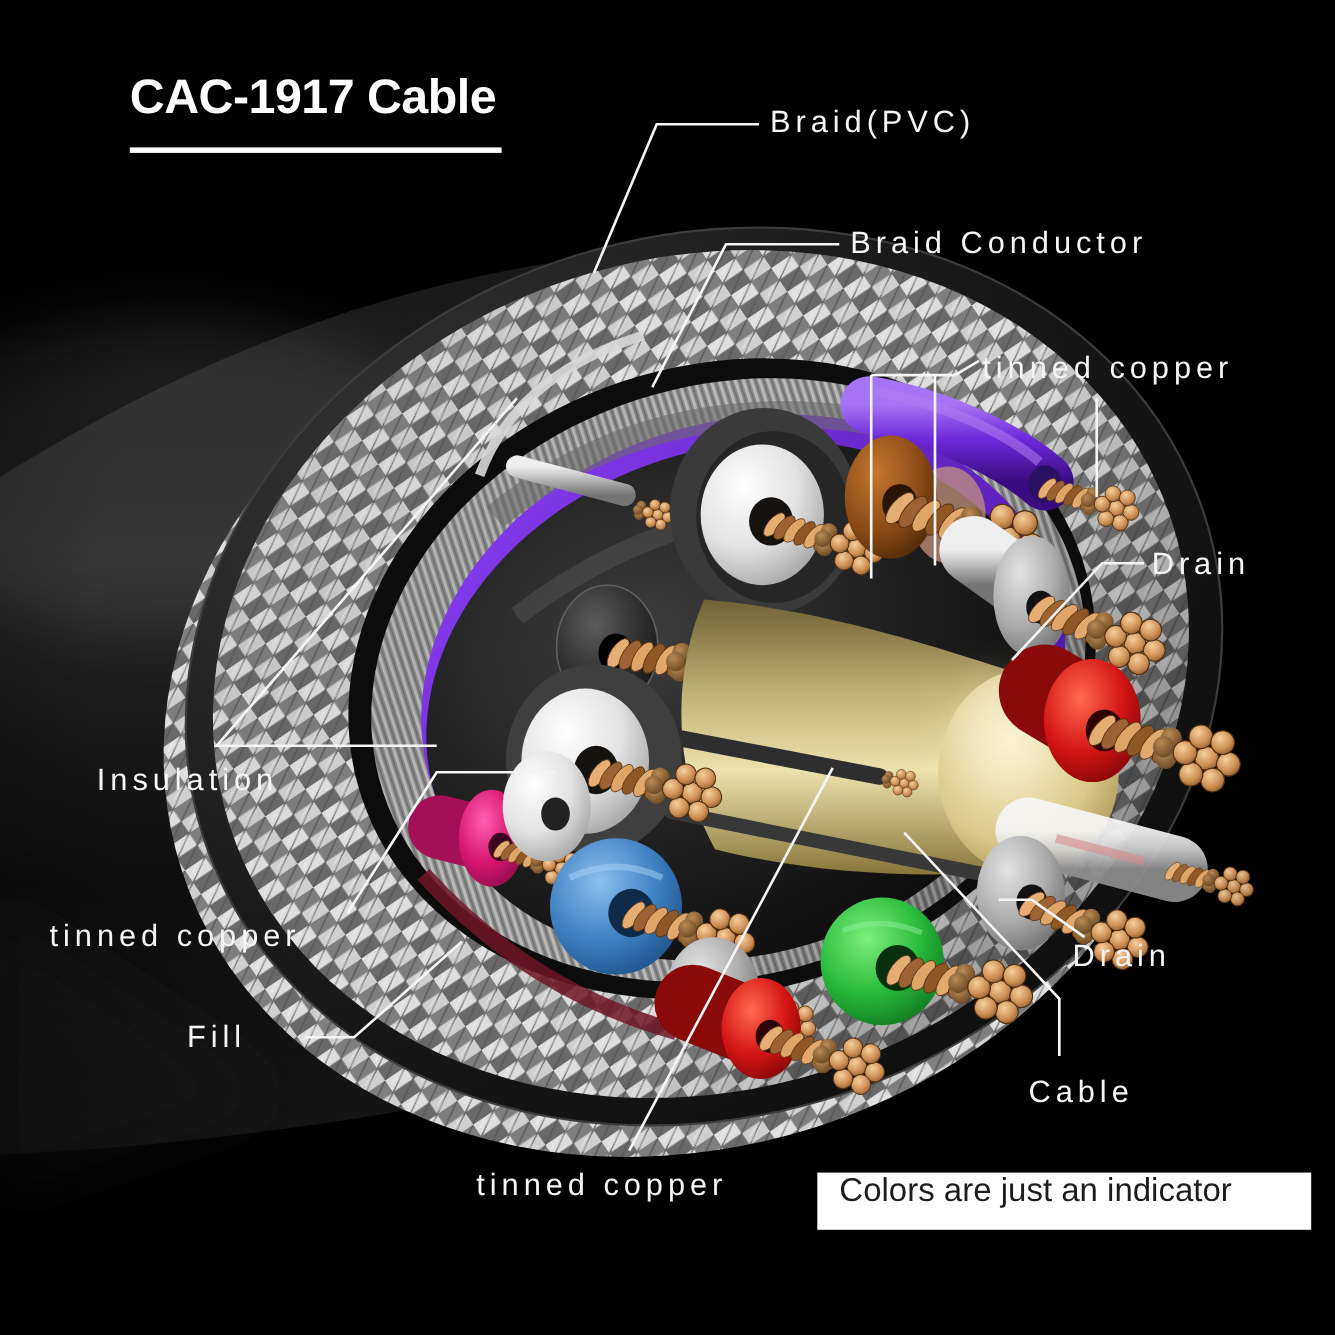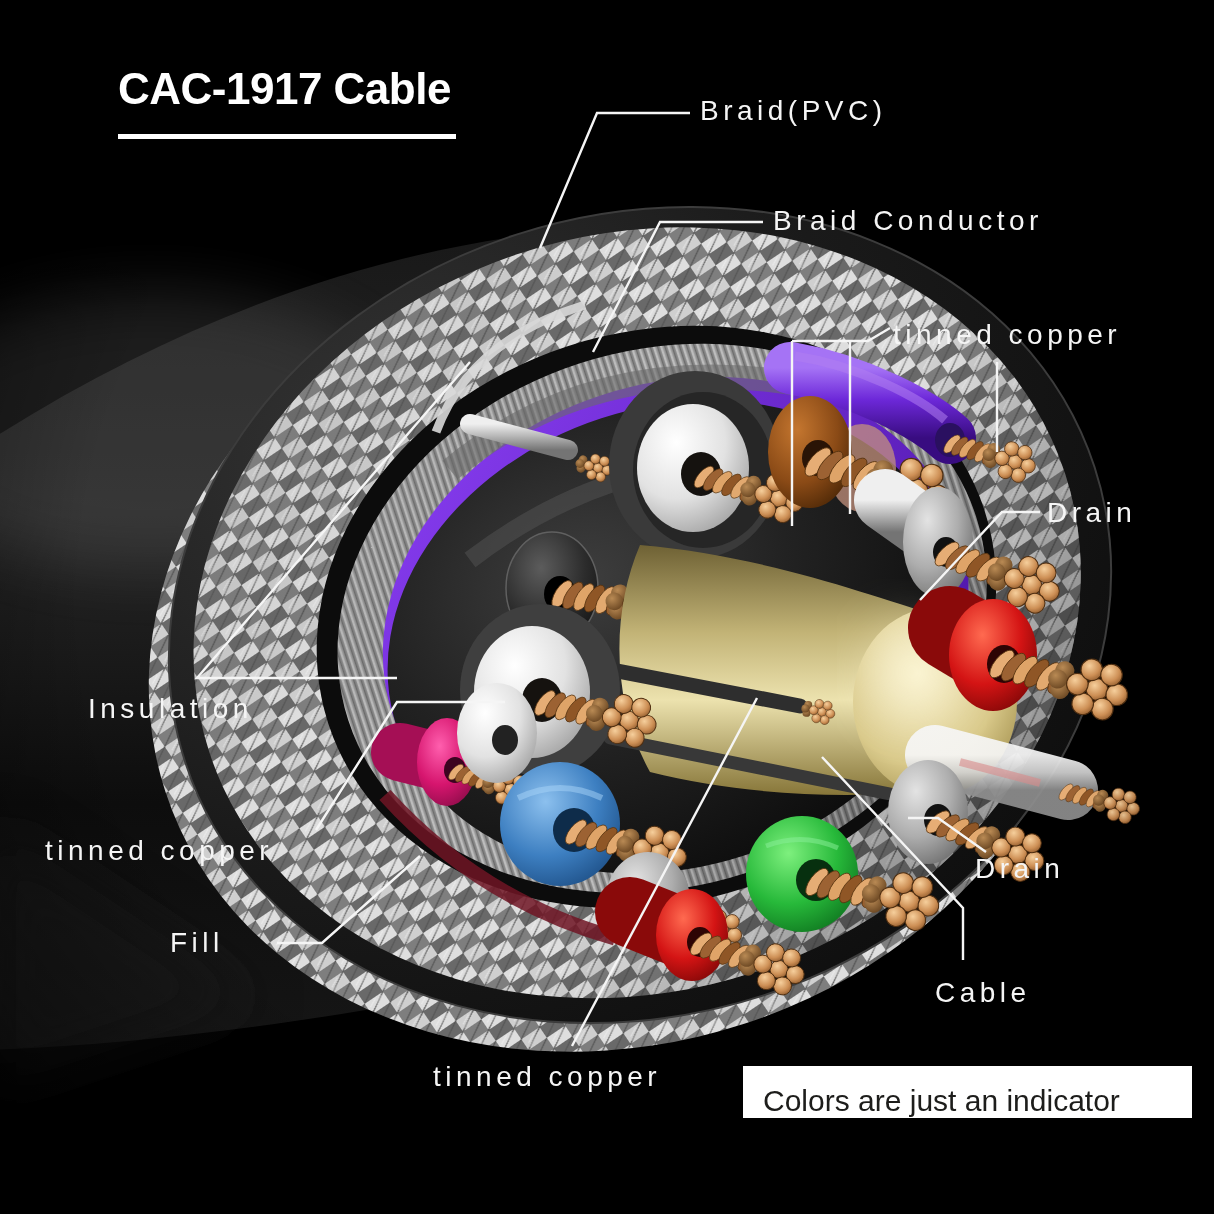--- a/index.html
+++ b/index.html
@@ -5,21 +5,21 @@
   html,body{margin:0;padding:0;background:#000;}
   #stage{position:relative;width:1214px;height:1214px;background:#000;overflow:hidden;
          font-family:"Liberation Sans",sans-serif;}
   #art{position:absolute;left:0;top:0;}
   .lbl{position:absolute;color:#f5f5f5;font-size:28px;line-height:1.05;
        letter-spacing:4.5px;white-space:nowrap;font-weight:400;}
   .title{position:absolute;color:#fff;font-size:44px;font-weight:bold;
          letter-spacing:-0.5px;white-space:nowrap;}
   .underline{position:absolute;height:5px;background:#fff;}
   .banner{position:absolute;left:743px;top:1066px;width:449px;height:52px;
-          background:#fff;display:flex;align-items:flex-end;}
+          background:#fff;display:flex;align-items:flex-start;}
   .banner span{color:#1d1d1b;font-size:30px;letter-spacing:0;padding-left:20px;}
 </style>
 </head>
 <body>
 
 <div id="stage">
 
 <svg id="art" width="1214" height="1214" viewBox="0 0 1214 1214" xmlns="http://www.w3.org/2000/svg">
   <defs>
     <radialGradient id="jacketG" cx="30%" cy="20%" r="90%">

